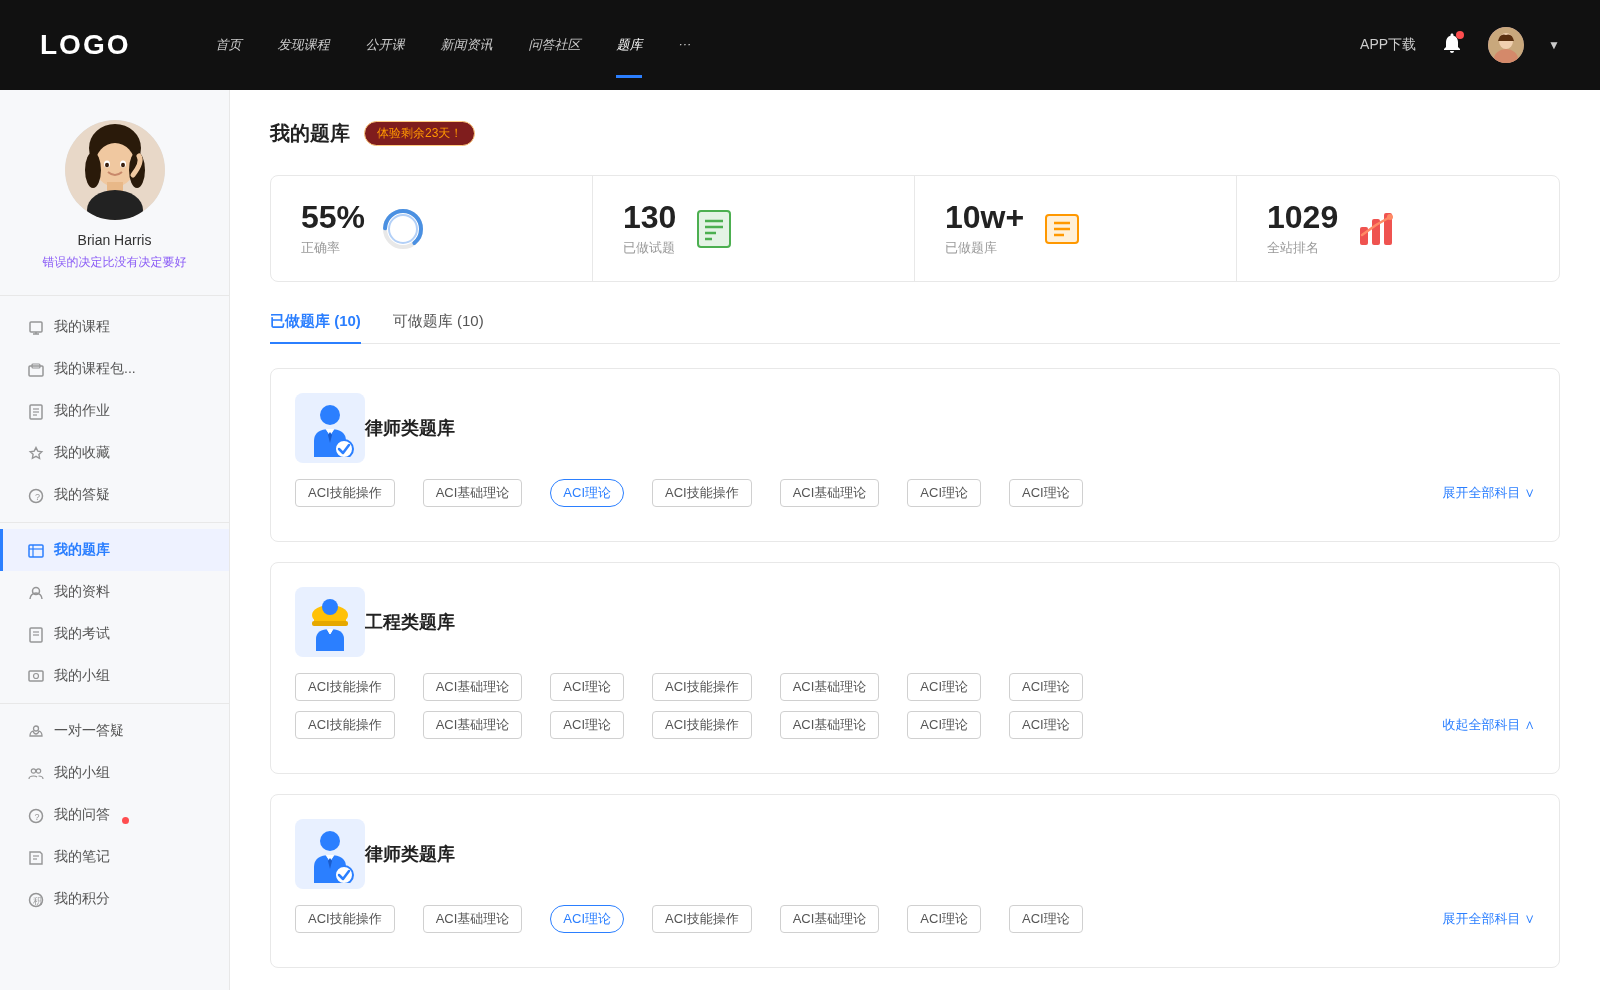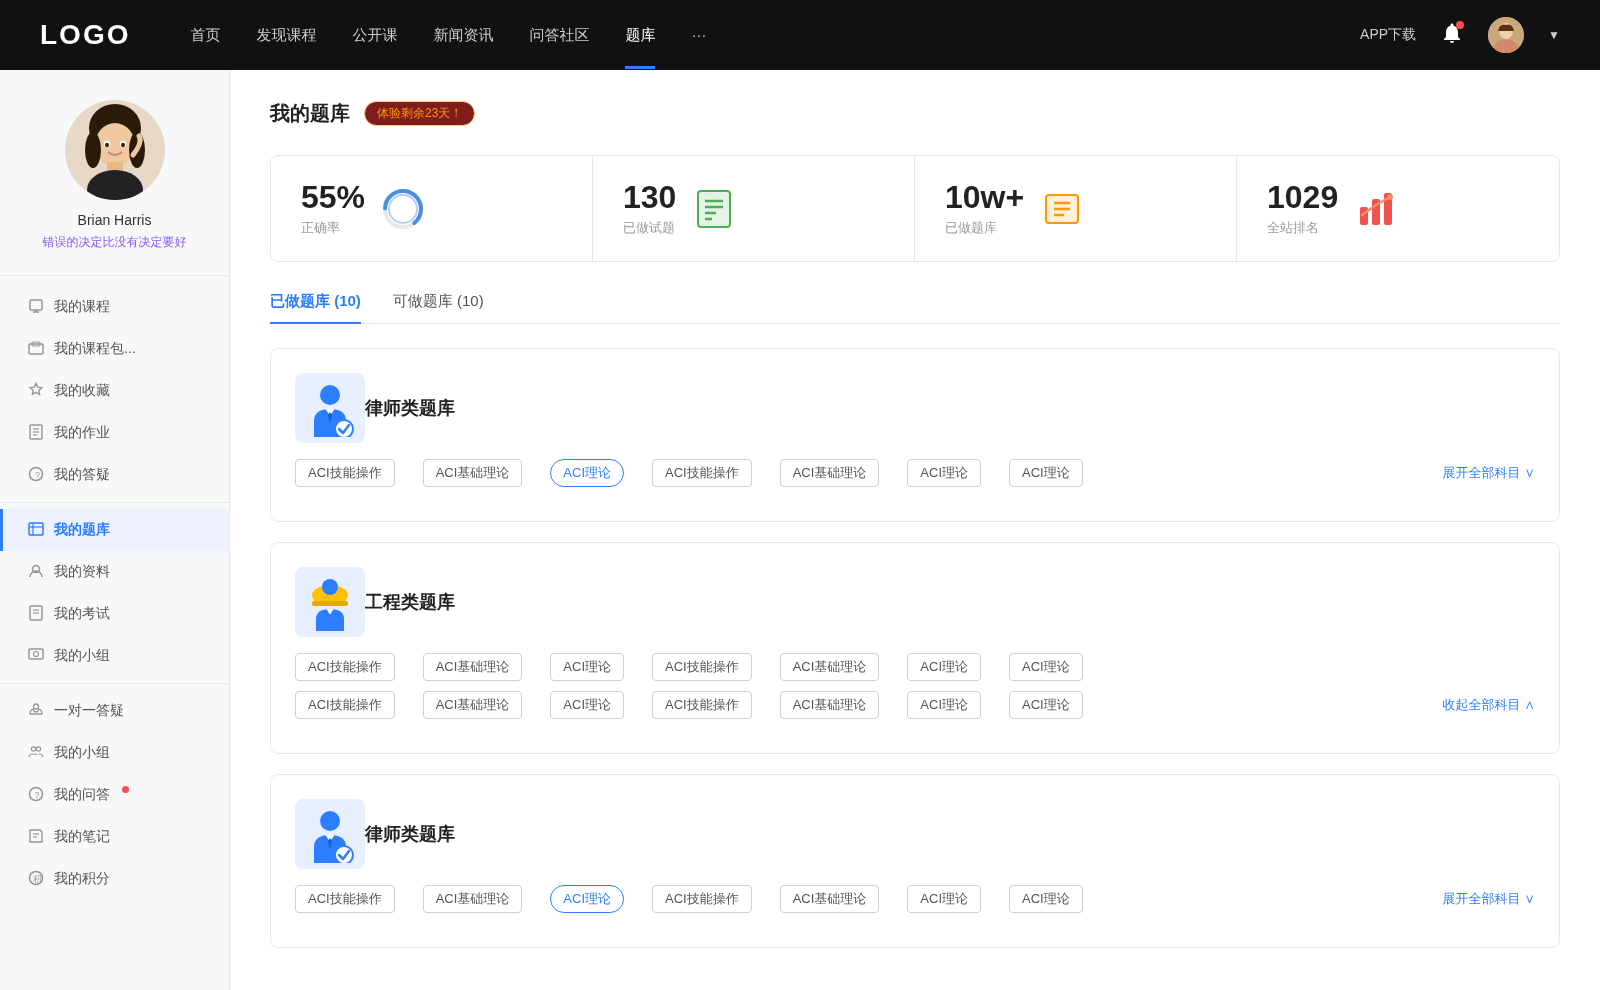--- a/index.html
+++ b/index.html
@@ -1,45 +1,47 @@
 <!DOCTYPE html>
 <html><head>
   <meta charset="utf-8">
   <style>
     * { box-sizing: border-box; margin: 0; padding: 0; }
     body { font-family: 'PingFang SC', 'Microsoft YaHei', sans-serif; background: #f0f2f5; color: #333; }
 
     
     .navbar {
       background: #111;
-      height: 70px;
+      height: 90px;
       display: flex;
       align-items: center;
       padding: 0 40px;
       position: sticky;
       top: 0;
       z-index: 100;
+      gap: 25px;
     }
     .nav-logo {
       color: #fff;
       font-size: 28px;
       font-weight: bold;
       letter-spacing: 2px;
       margin-right: 60px;
     }
     .nav-links {
       display: flex;
       gap: 36px;
       flex: 1;
     }
     .nav-link {
       color: #ccc;
-      font-size: 15px;
+      font-size: 13px;
       cursor: pointer;
       position: relative;
+      font-style: italic;
     }
     .nav-link.active {
       color: #fff;
     }
     .nav-link.active::after {
       content: '';
       position: absolute;
       bottom: -24px;
       left: 0;
       right: 0;
@@ -134,21 +136,21 @@
     }
     .sidebar-motto {
       font-size: 12px;
       color: #8b5cf6;
     }
     .sidebar-menu {
       list-style: none;
     }
     .sidebar-menu-item {
       display: flex;
-      align-items: flex-start;
+      align-items: flex-end;
       gap: 10px;
       padding: 12px 28px;
       font-size: 14px;
       color: #555;
       cursor: pointer;
       position: relative;
     }
     .sidebar-menu-item.active {
       color: #2b7fff;
       background: #eef2ff;
@@ -414,32 +416,32 @@
       </li>
       <li class="sidebar-menu-item">
         <svg class="menu-icon" viewBox="0 0 16 16" fill="currentColor">
             <rect x="1" y="4" width="14" height="10" rx="1" fill="none" stroke="currentColor" stroke-width="1.5"></rect>
             <rect x="4" y="2" width="8" height="4" rx="1" fill="none" stroke="currentColor" stroke-width="1.2"></rect>
           </svg>
         <span>我的课程包...</span>
       </li>
       <li class="sidebar-menu-item">
         <svg class="menu-icon" viewBox="0 0 16 16">
-            <path d="M8 1.5l1.8 3.6 4 .6-2.9 2.8.7 4L8 10.4l-3.6 1.9.7-4L2.2 5.7l4-.6z" fill="none" stroke="currentColor" stroke-width="1.4"></path>
-          </svg>
-        <span>我的收藏</span>
-      </li>
-      <li class="sidebar-menu-item">
-        <svg class="menu-icon" viewBox="0 0 16 16">
             <rect x="2" y="1" width="12" height="14" rx="1" fill="none" stroke="currentColor" stroke-width="1.5"></rect>
             <line x1="5" y1="5" x2="11" y2="5" stroke="currentColor" stroke-width="1.2"></line>
             <line x1="5" y1="8" x2="11" y2="8" stroke="currentColor" stroke-width="1.2"></line>
             <line x1="5" y1="11" x2="9" y2="11" stroke="currentColor" stroke-width="1.2"></line>
           </svg>
         <span>我的作业</span>
+      </li>
+      <li class="sidebar-menu-item">
+        <svg class="menu-icon" viewBox="0 0 16 16">
+            <path d="M8 1.5l1.8 3.6 4 .6-2.9 2.8.7 4L8 10.4l-3.6 1.9.7-4L2.2 5.7l4-.6z" fill="none" stroke="currentColor" stroke-width="1.4"></path>
+          </svg>
+        <span>我的收藏</span>
       </li>
       <li class="sidebar-menu-item">
         <svg class="menu-icon" viewBox="0 0 16 16">
             <circle cx="8" cy="8" r="6.5" fill="none" stroke="currentColor" stroke-width="1.5"></circle>
             <text x="7" y="12" font-size="9" fill="currentColor">?</text>
           </svg>
         <span>我的答疑</span>
       </li>
       <div class="sidebar-divider"></div>
       <li class="sidebar-menu-item active">

